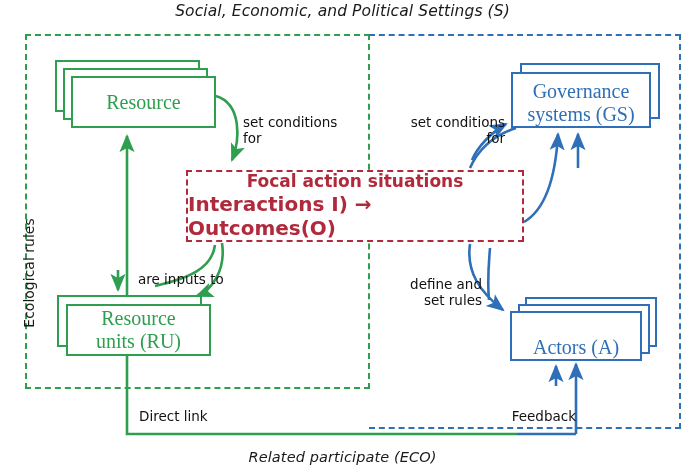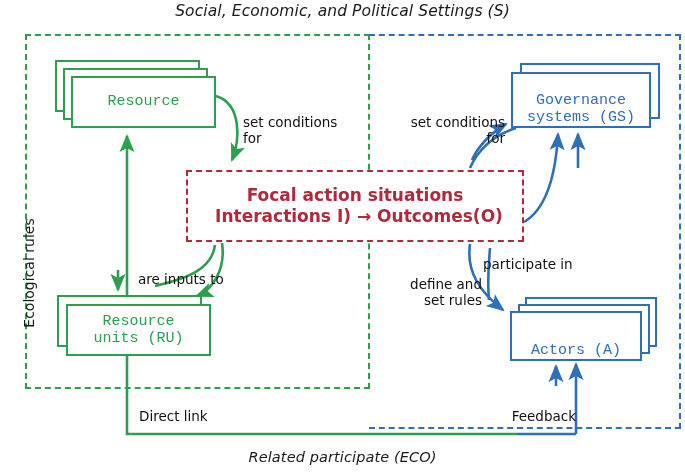--- a/index.html
+++ b/index.html
@@ -43,32 +43,32 @@
   
   .stack{position:absolute;}
   .sheet{position:absolute;background:#ffffff;box-sizing:border-box;}
   .sheet.g{border:2.5px solid #2e9e4f;}
   .sheet.b{border:2.5px solid #2e6fb7;}
   .front{position:absolute;background:#fff;box-sizing:border-box;
          display:flex;align-items:center;justify-content:center;text-align:center;
          line-height:1.15;}
   .front.g{border:2.5px solid #2e9e4f;color:#2e9e4f;}
   .front.b{border:2.5px solid #2e6fb7;color:#2e6fb7;align-items:flex-end;}
-  .boxtext{font-size:15px;font-family:Liberation Mono, monospace;}
+  .boxtext{font-size:20px;font-family:Liberation Serif, serif;}
 
   
   .focal{
     position:absolute;left:186px;top:170px;width:338px;height:72px;
     border:2.5px dashed #b02a3c;box-sizing:border-box;background:#fff;
     display:flex;flex-direction:column;align-items:center;justify-content:center;
     color:#b02a3c;font-weight:bold;line-height:1.22;
     font-family:"DejaVu Sans","Liberation Sans",sans-serif;
   }
   .focal .l1{font-size:17px;}
-  .focal .l2{font-size:17px;margin-left:8px;}
+  .focal .l2{font-size:20px;}
 
   
   .clabel{
     position:absolute;font-size:13.5px;color:#111;
     font-family:"DejaVu Sans","Liberation Sans",sans-serif;
     line-height:1.22;white-space:pre-line;
   }
 
   svg.lines{position:absolute;left:0;top:0;width:685px;height:472px;
             pointer-events:none;}
@@ -176,19 +176,18 @@
 for</div>
 
   <div class="clabel" style="left:395px;top:114px;width:110px;text-align:right;">set conditions
 for</div>
 
   <div class="clabel" style="left:138px;top:256px;width:110px;margin-top:15px;">are inputs to</div>
 
   <div class="clabel" style="left:390px;top:276px;width:92px;text-align:right;">define and
 set rules</div>
 
-  <div class="clabel" style="left:483px;top:256px;width:120px;">participate in</div>
 
   <div class="clabel" style="left:139px;top:408px;width:110px;">Direct link</div>
 
   <div class="clabel" style="left:496px;top:408px;width:80px;text-align:right;">Feedback</div>
 
 </div>
 
 </body></html>

